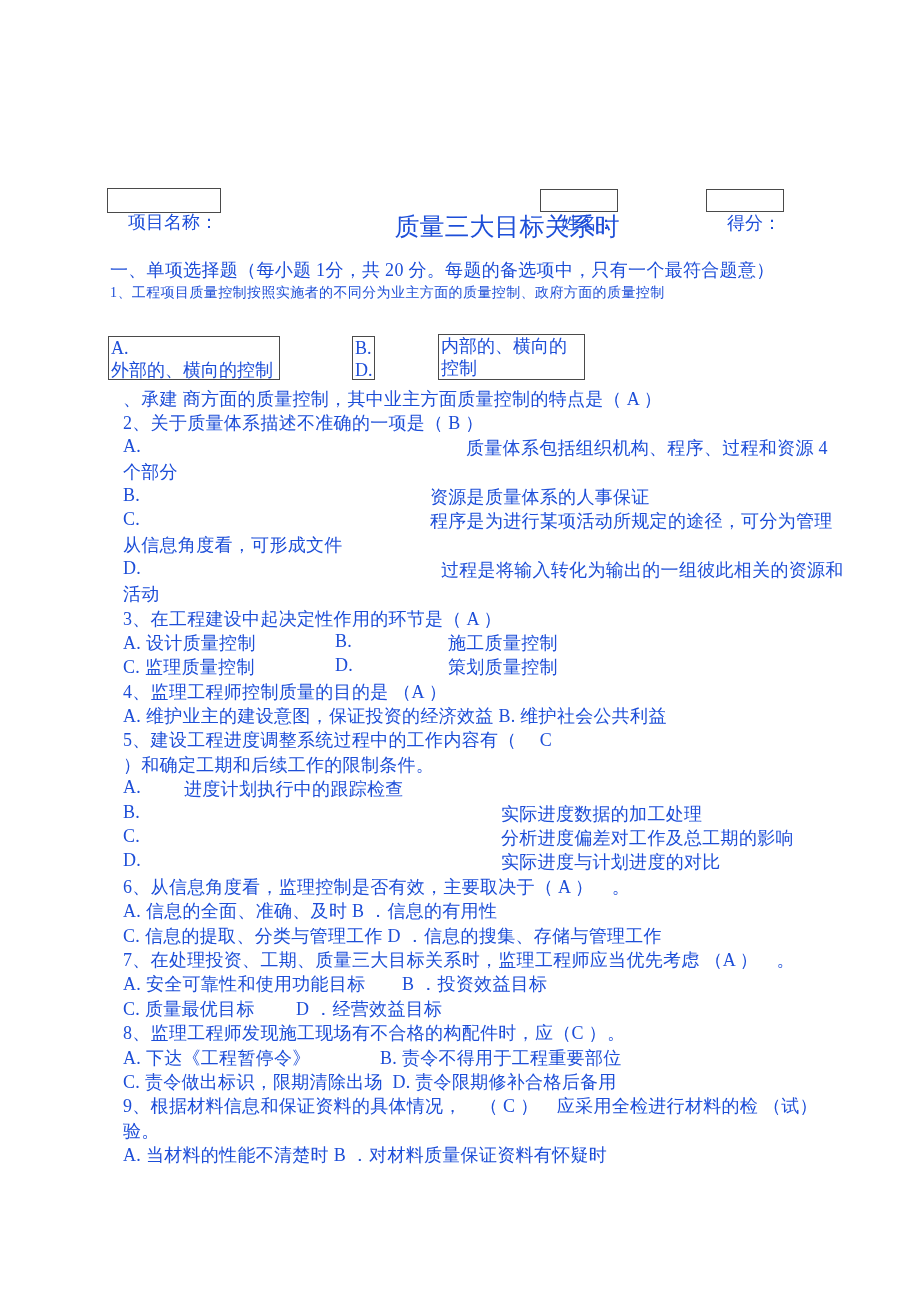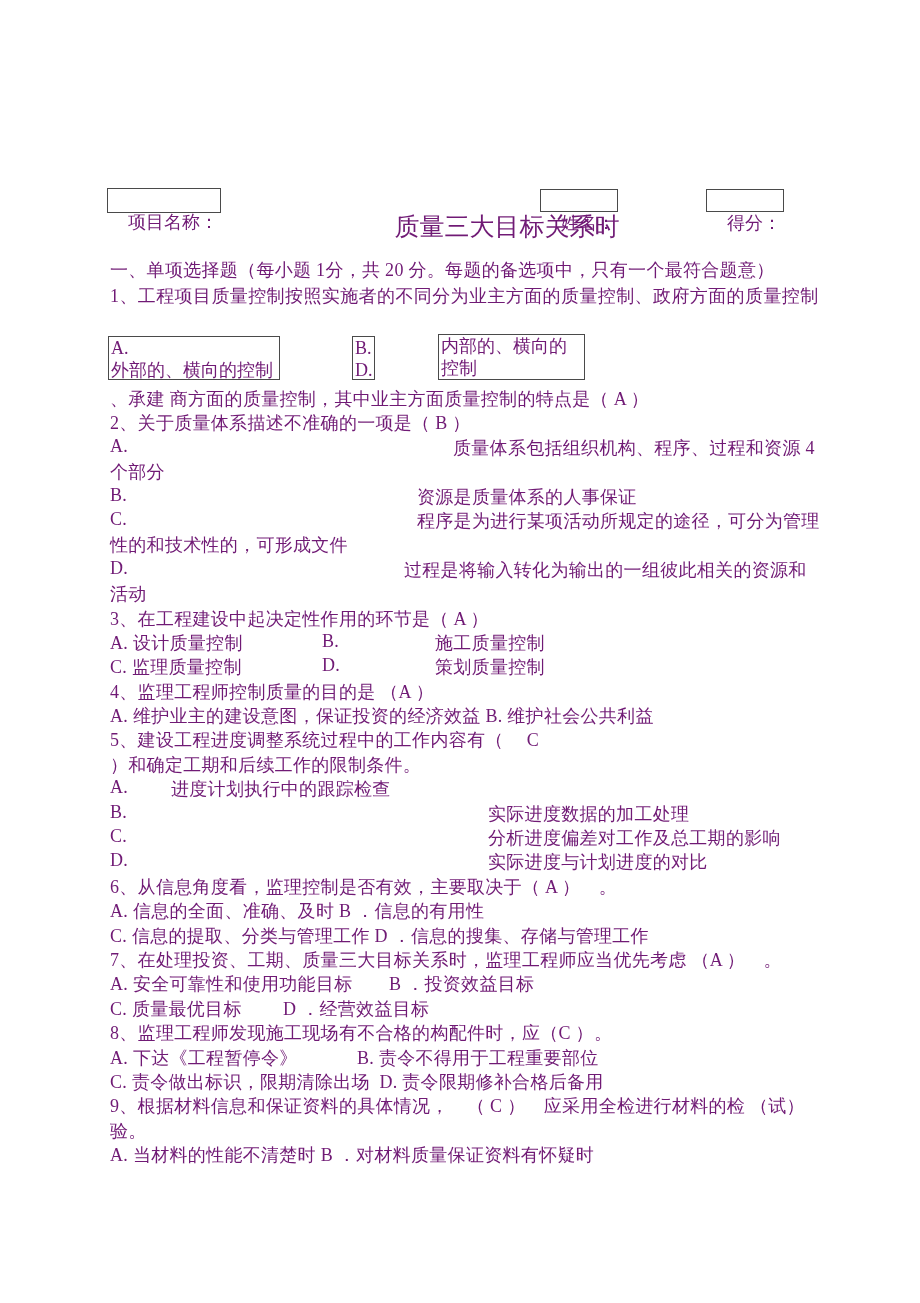--- a/index.html
+++ b/index.html
@@ -2,21 +2,21 @@
 <html><head>
 <meta charset="utf-8">
 <style>
   html, body { margin: 0; padding: 0; }
   body { background: #ffffff; }
   .page {
     position: relative;
     width: 920px;
     height: 1303px;
     background: #ffffff;
-    color: #701a75;
+    color: #1d4ed8;
     font-family: "Liberation Serif", "DejaVu Serif", serif;
     overflow: hidden;
   }
   .hdr-box {
     position: absolute;
     border: 1px solid #4a4a4a;
     font-size: 18px;
     line-height: 22px;
     padding: 0 2px;
     white-space: pre;
@@ -38,21 +38,21 @@
   .section-heading {
     position: absolute;
     left: 110px; top: 258px;
     font-size: 18px;
     letter-spacing: 0.3px;
     white-space: pre;
   }
   .q1-lead {
     position: absolute;
     left: 110px; top: 284px;
-    font-size: 18px;
+    font-size: 14px;
     letter-spacing: 0.4px;
     white-space: pre;
   }
   .box-row {
     position: absolute;
     left: 108px; top: 334px;
     width: 712px; height: 48px;
   }
   .answer-box {
     position: absolute;
@@ -68,20 +68,21 @@
     position: absolute;
     left: 110px; top: 387px;
     width: 760px;
   }
   .line {
     position: relative;
     height: 24.4px;
     font-size: 18px;
     letter-spacing: 0.3px;
     white-space: pre;
+    margin-left: 13px;
   }
   .seg-abs { position: absolute; top: 0; }
 </style>
 </head>
 <body>
 
 <div class="page">
 
   <div class="hdr-box hdr-project">
     <span>项目名称：</span>
@@ -105,41 +106,41 @@
       <div class="answer-box" style="left: 330px; top: 0px; width: 147px; height: 46px;"><div>内部的、横向的</div><div>控制</div></div>
     </div>
 
   <div class="body-lines">
       <div class="line"><span>、承建 商方面的质量控制，其中业主方面质量控制的特点是（ A ）</span></div>
       <div class="line"><span>2、关于质量体系描述不准确的一项是（ B ）</span></div>
       <div class="line"><span class="seg-abs" style="left: 0px;">A.</span><span class="seg-abs" style="left: 343px;">质量体系包括组织机构、程序、过程和资源 4</span></div>
       <div class="line"><span>个部分</span></div>
       <div class="line"><span class="seg-abs" style="left: 0px;">B.</span><span class="seg-abs" style="left: 307px;">资源是质量体系的人事保证</span></div>
       <div class="line"><span class="seg-abs" style="left: 0px;">C.</span><span class="seg-abs" style="left: 307px;">程序是为进行某项活动所规定的途径，可分为管理</span></div>
-      <div class="line"><span>性的和技术性的，可形成文件</span></div>
-      <div class="line"><span class="seg-abs" style="left: 0px;">D.</span><span class="seg-abs" style="left: 294px;">过程是将输入转化为输出的一组彼此相关的资源和</span></div>
+      <div class="line"><span>从信息角度看，可形成文件</span></div>
+      <div class="line"><span class="seg-abs" style="left: 0px;">D.</span><span class="seg-abs" style="left: 318px;">过程是将输入转化为输出的一组彼此相关的资源和</span></div>
       <div class="line"><span>活动</span></div>
       <div class="line"><span>3、在工程建设中起决定性作用的环节是（ A ）</span></div>
       <div class="line"><span class="seg-abs" style="left: 0px;">A. 设计质量控制</span><span class="seg-abs" style="left: 212px;">B.</span><span class="seg-abs" style="left: 325px;">施工质量控制</span></div>
       <div class="line"><span class="seg-abs" style="left: 0px;">C. 监理质量控制</span><span class="seg-abs" style="left: 212px;">D.</span><span class="seg-abs" style="left: 325px;">策划质量控制</span></div>
       <div class="line"><span>4、监理工程师控制质量的目的是 （A ）</span></div>
       <div class="line"><span>A. 维护业主的建设意图，保证投资的经济效益 B. 维护社会公共利益</span></div>
       <div class="line"><span>5、建设工程进度调整系统过程中的工作内容有（　 C</span></div>
       <div class="line"><span>）和确定工期和后续工作的限制条件。</span></div>
       <div class="line"><span class="seg-abs" style="left: 0px;">A.</span><span class="seg-abs" style="left: 61px;">进度计划执行中的跟踪检查</span></div>
       <div class="line"><span class="seg-abs" style="left: 0px;">B.</span><span class="seg-abs" style="left: 378px;">实际进度数据的加工处理</span></div>
       <div class="line"><span class="seg-abs" style="left: 0px;">C.</span><span class="seg-abs" style="left: 378px;">分析进度偏差对工作及总工期的影响</span></div>
       <div class="line"><span class="seg-abs" style="left: 0px;">D.</span><span class="seg-abs" style="left: 378px;">实际进度与计划进度的对比</span></div>
       <div class="line"><span>6、从信息角度看，监理控制是否有效，主要取决于（ A ）　。</span></div>
       <div class="line"><span>A. 信息的全面、准确、及时 B ．信息的有用性</span></div>
       <div class="line"><span>C. 信息的提取、分类与管理工作 D ．信息的搜集、存储与管理工作</span></div>
       <div class="line"><span>7、在处理投资、工期、质量三大目标关系时，监理工程师应当优先考虑 （A ）　。</span></div>
       <div class="line"><span>A. 安全可靠性和使用功能目标　　B ．投资效益目标</span></div>
       <div class="line"><span>C. 质量最优目标　　 D ．经营效益目标</span></div>
       <div class="line"><span>8、监理工程师发现施工现场有不合格的构配件时，应（C ）。</span></div>
-      <div class="line"><span class="seg-abs" style="left: 0px;">A. 下达《工程暂停令》</span><span class="seg-abs" style="left: 247px; text-align: center;">B. 责令不得用于工程重要部位</span></div>
+      <div class="line"><span class="seg-abs" style="left: 0px;">A. 下达《工程暂停令》</span><span class="seg-abs" style="left: 257px; text-align: center;">B. 责令不得用于工程重要部位</span></div>
       <div class="line"><span>C. 责令做出标识，限期清除出场  D. 责令限期修补合格后备用</span></div>
       <div class="line"><span>9、根据材料信息和保证资料的具体情况，　（ C ）　应采用全检进行材料的检 （试）</span></div>
       <div class="line"><span>验。</span></div>
       <div class="line"><span>A. 当材料的性能不清楚时 B ．对材料质量保证资料有怀疑时</span></div>
     </div>
 
 </div>
 
 </body></html>

